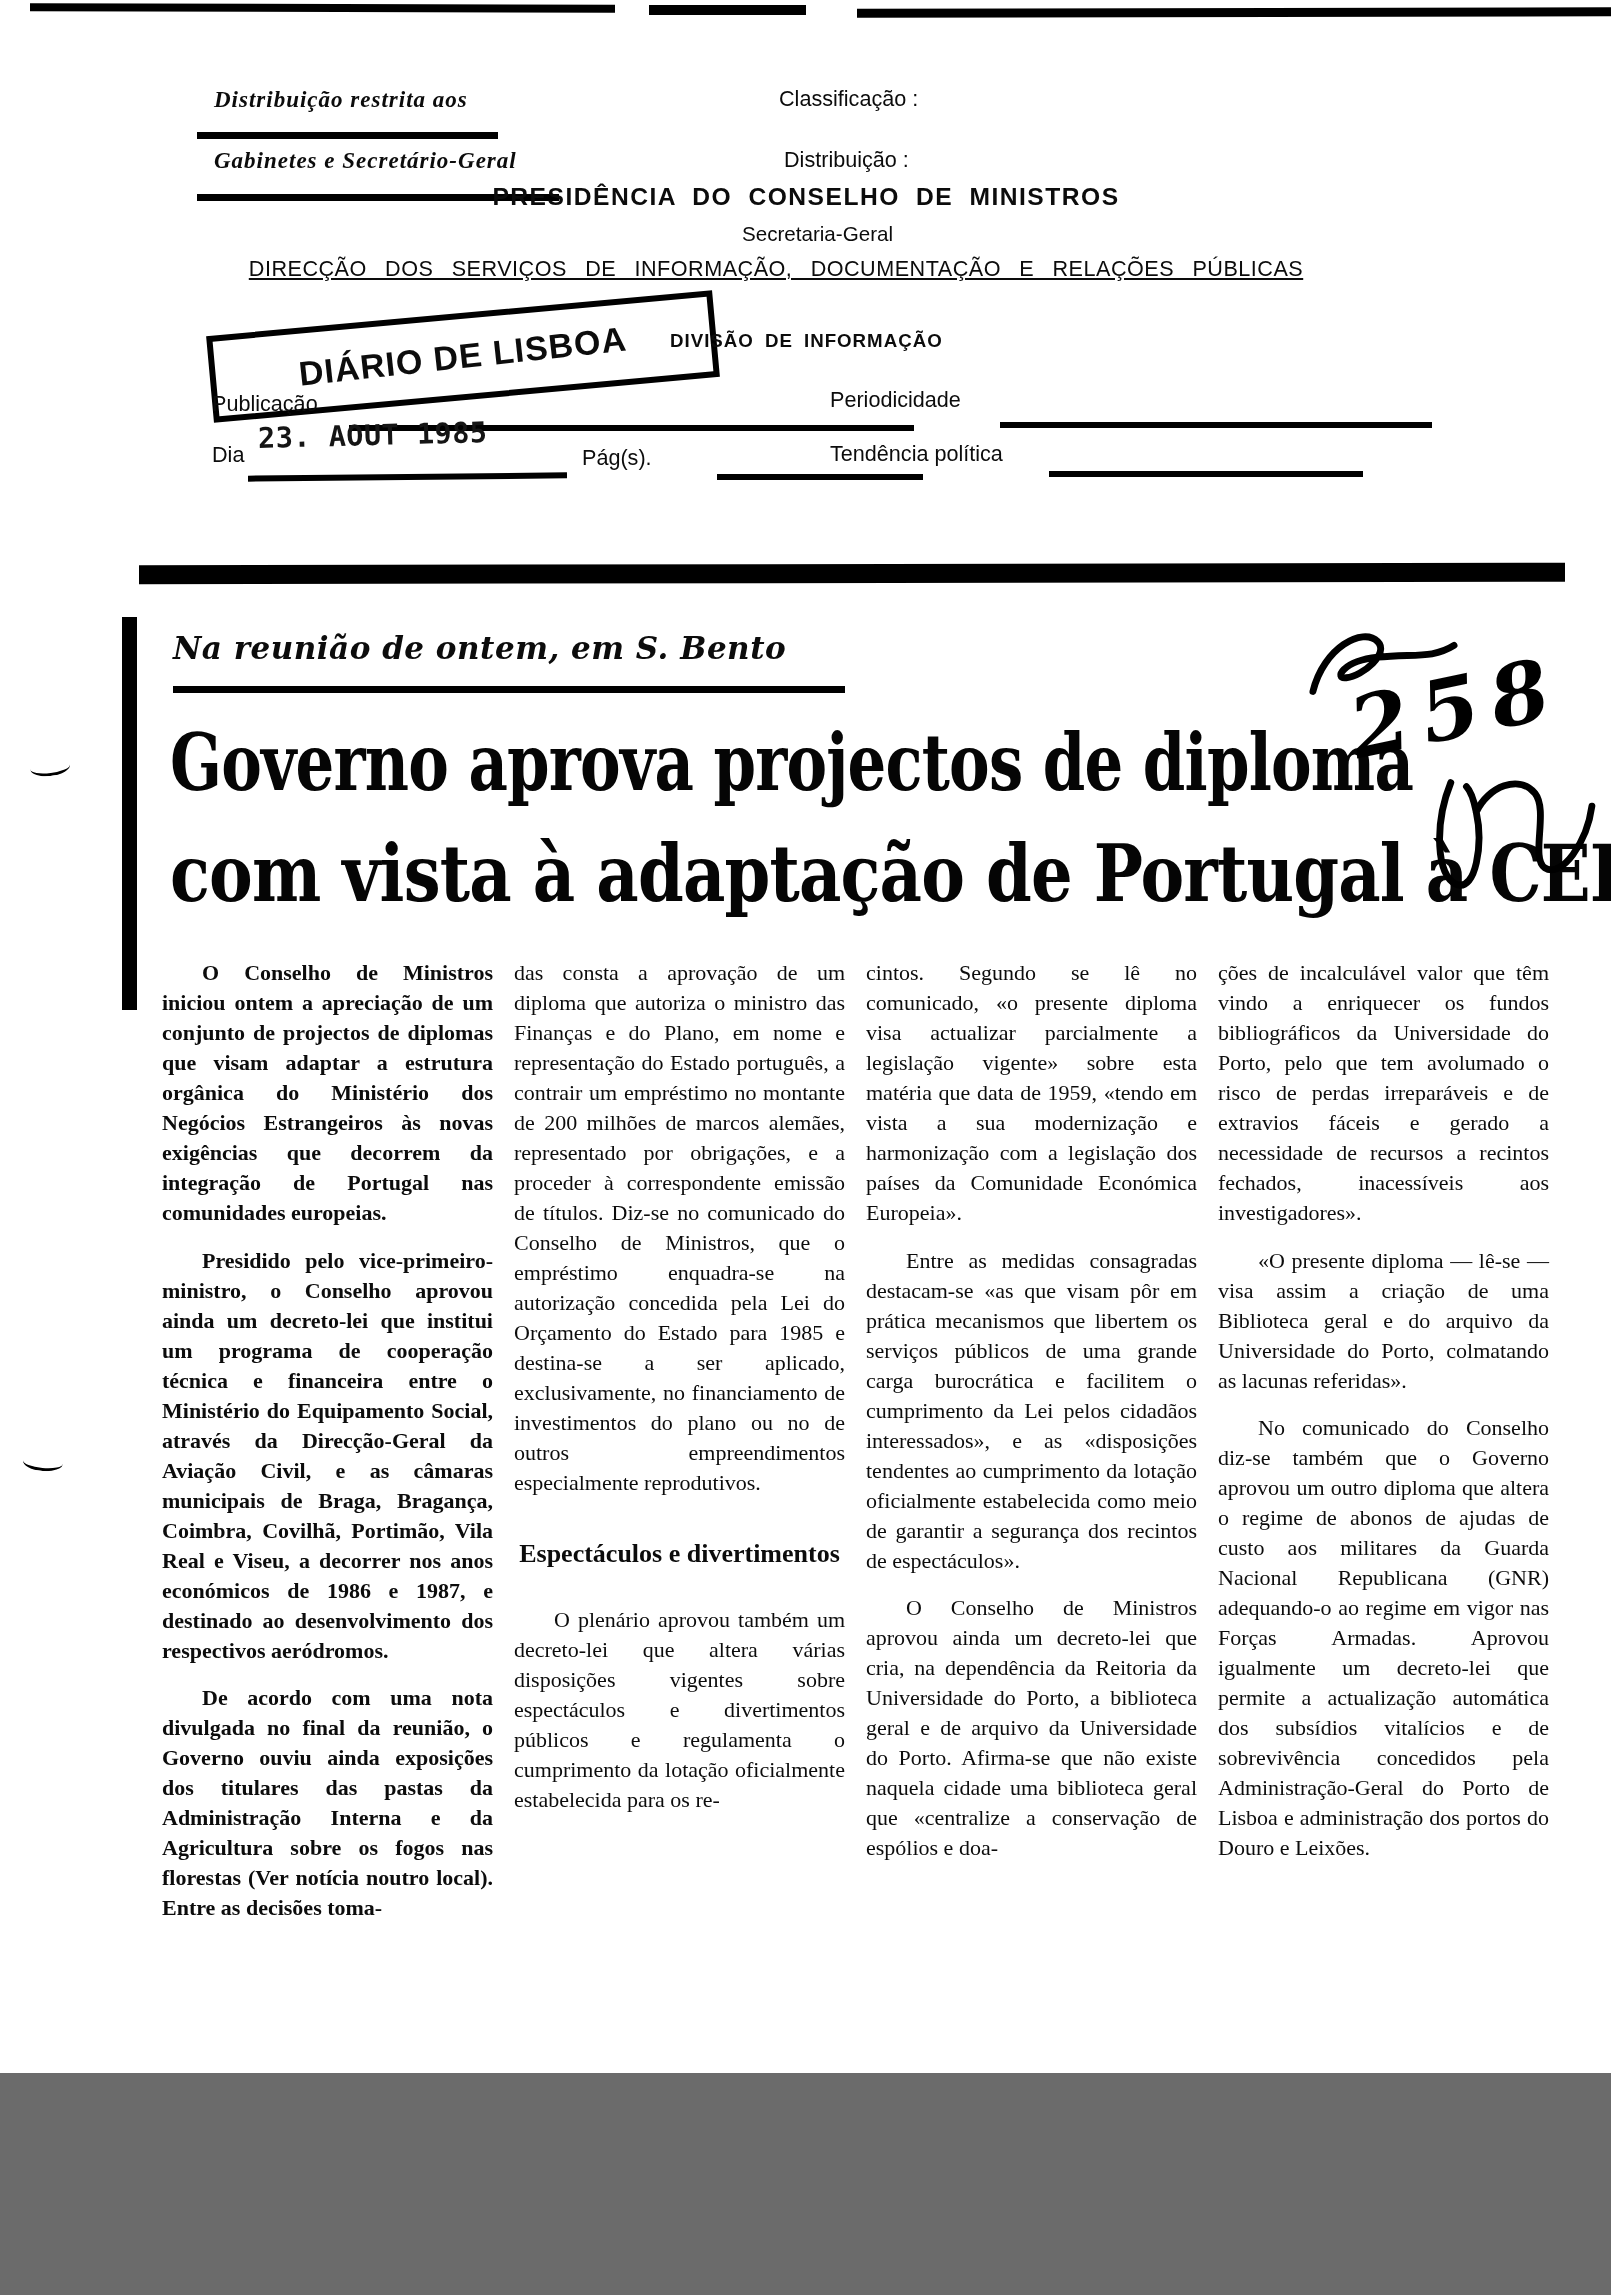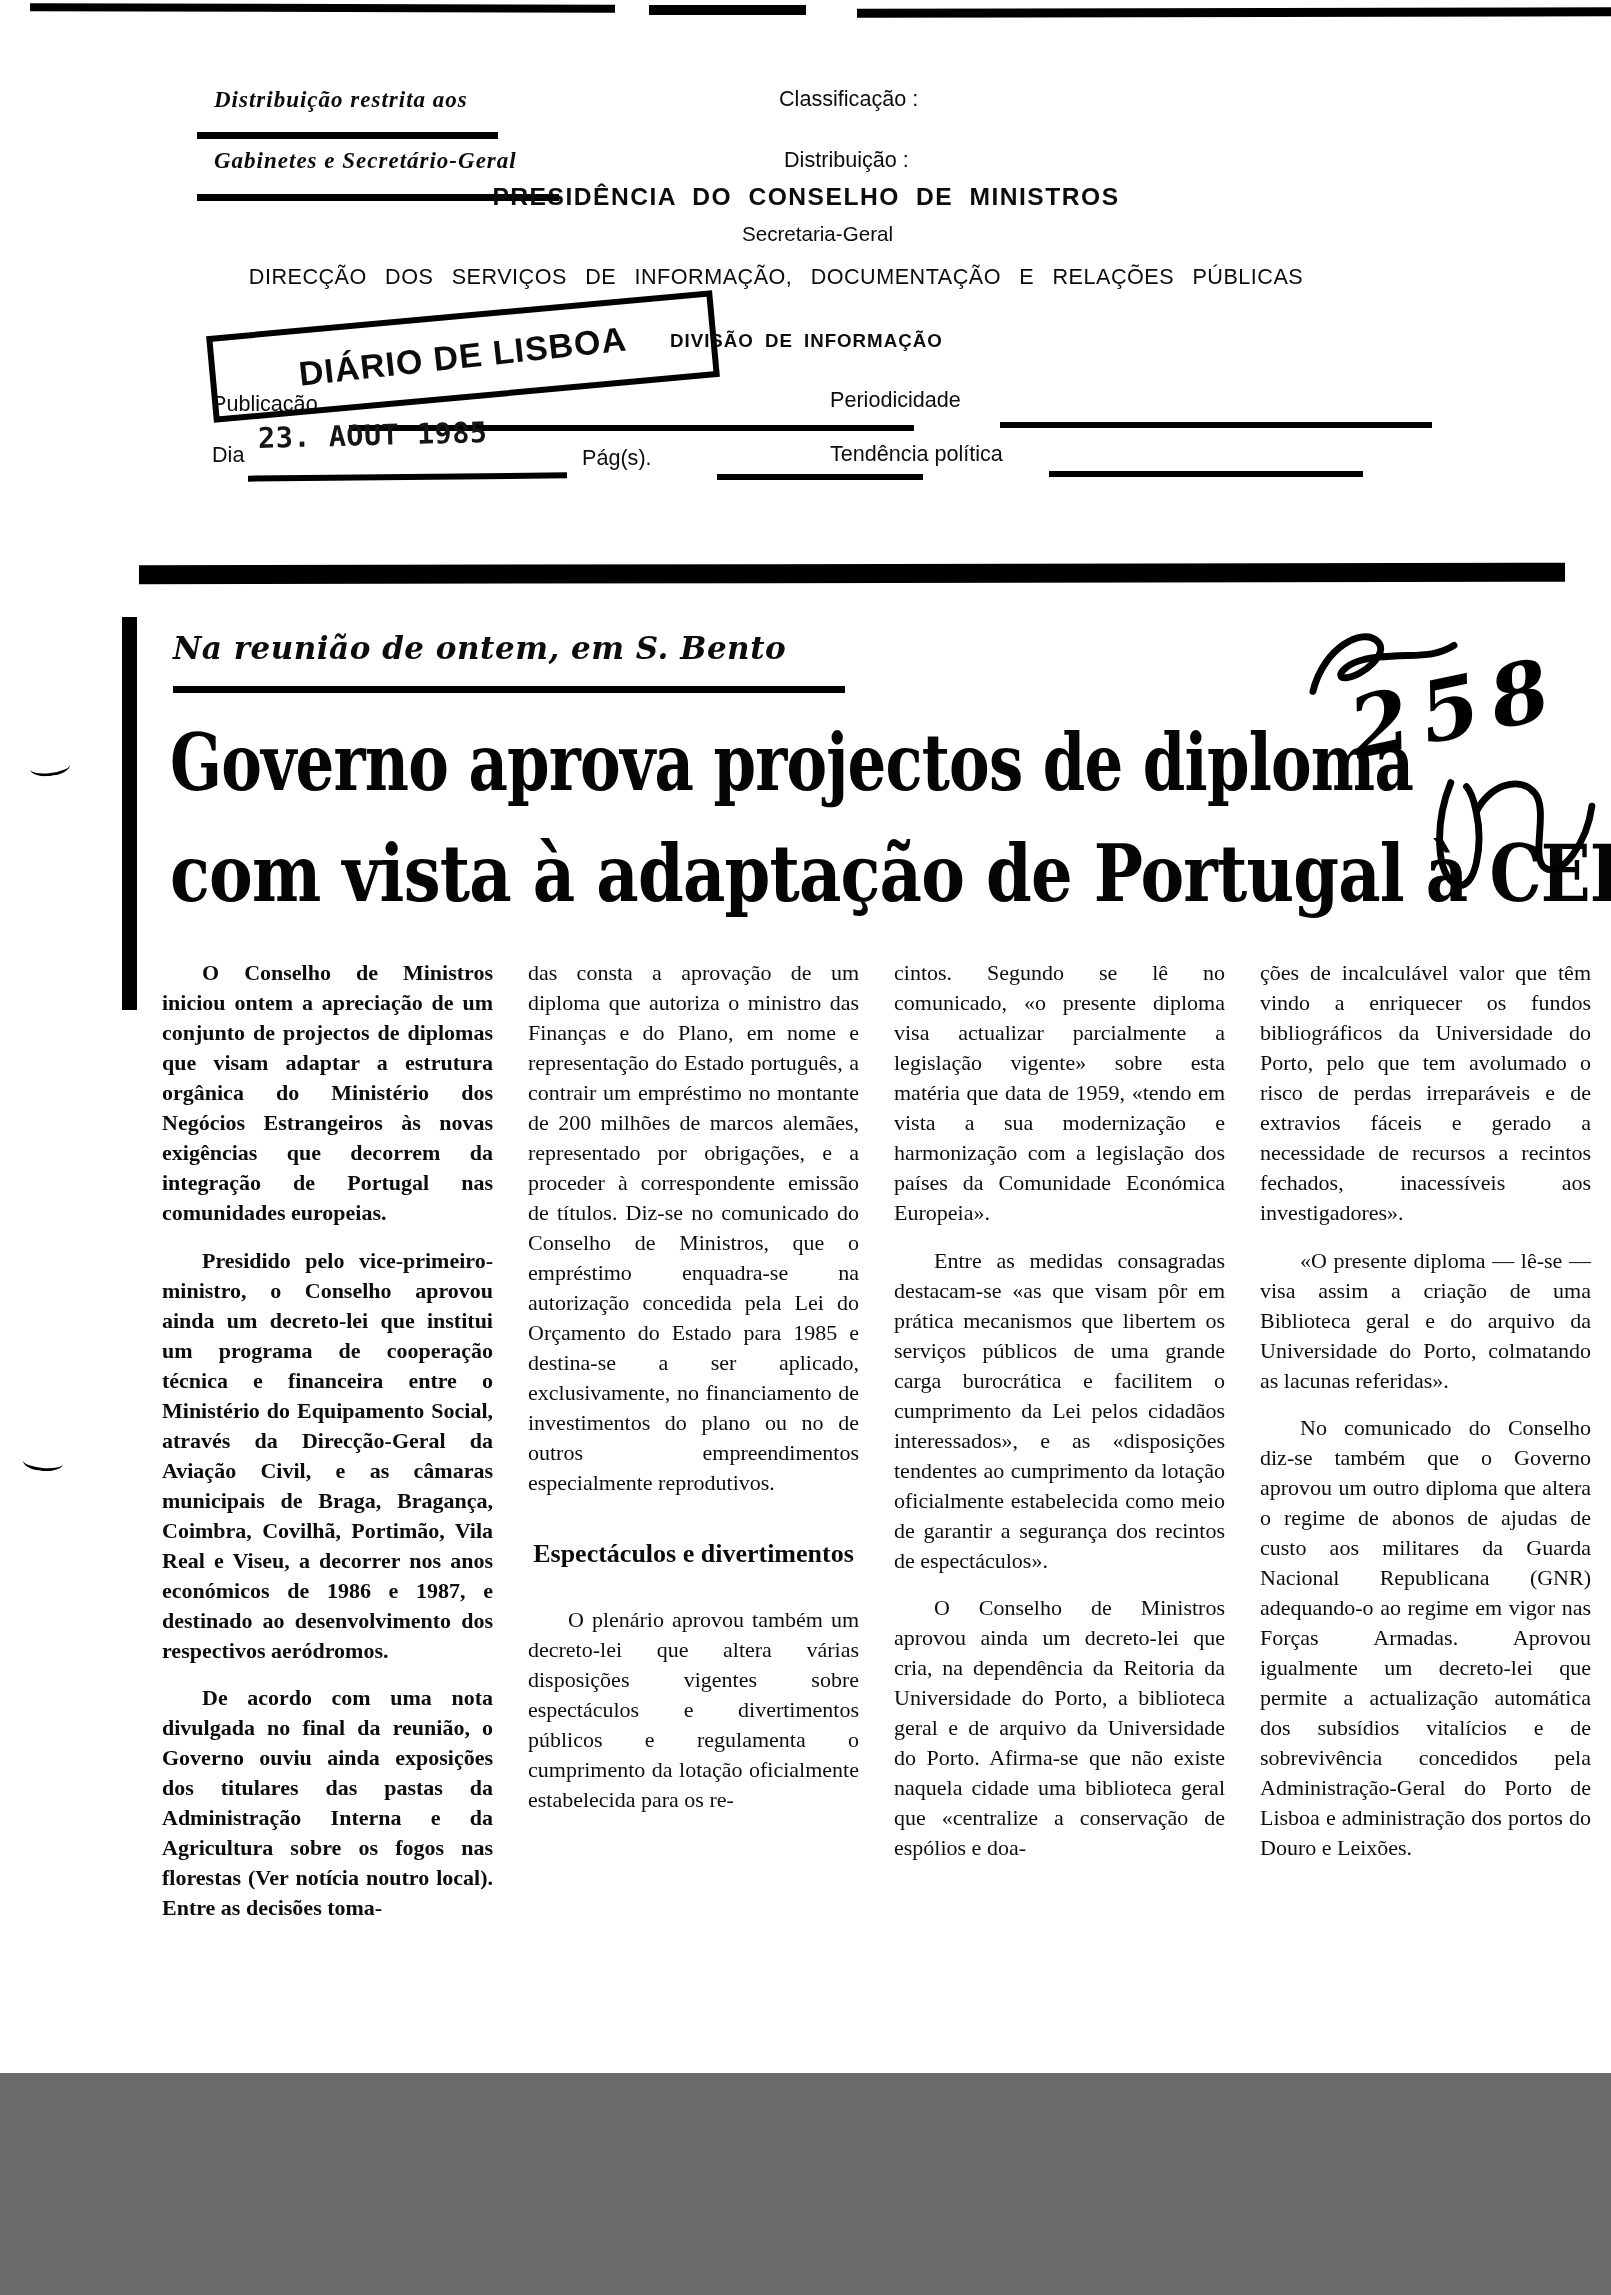--- a/index.html
+++ b/index.html
@@ -36,21 +36,21 @@
   .headline{position:absolute;left:170px;font-family:"DejaVu Serif",serif;font-weight:bold;
             font-size:78px;letter-spacing:-1px;white-space:nowrap;transform-origin:left top;
             color:#050505;}
   .hl1{top:717px;transform:scaleX(0.78);}
   .hl2{top:828px;transform:scaleX(0.84);}
   .hand-number{position:absolute;left:1349px;top:658px;font-family:"DejaVu Serif",serif;
                font-style:italic;font-weight:bold;font-size:84px;letter-spacing:12.8px;
                transform:rotate(-12deg);color:#000;}
   .squiggle{position:absolute;}
   
-  .cols{position:absolute;left:162px;top:958px;width:1408px;display:flex;gap:35px;}
+  .cols{position:absolute;left:162px;top:958px;width:1408px;display:flex;gap:21px;}
   .col{flex:0 0 331px;width:331px;font-size:22px;line-height:30px;text-align:justify;}
   .col p{margin:0 0 17.7px 0;text-indent:40px;}
   .col p.noindent{text-indent:0;}
   .col1{font-weight:bold;}
   .subhead{font-family:"Liberation Serif",serif;font-weight:bold;font-size:26px;
            line-height:30.5px;text-align:center;margin:41px 0 35px 0;}
   
   .mmark{position:absolute;width:40px;height:14.7px;border-bottom:3.9px solid #000;
          border-radius:0 0 55% 55%;}
   .dashline{position:absolute;left:580px;top:2283px;width:1032px;height:6.4px;
@@ -73,21 +73,21 @@
   <div class="abs form-label" style="left:779px;top:86px;">Classificação :</div>
 
   <div class="abs script-label" style="left:214px;top:148px;">Gabinetes e Secretário-Geral</div>
   <div class="uline" style="left:197px;top:194px;width:362px;height:7.4px;"></div>
 
   <div class="abs form-label" style="left:784px;top:147px;">Distribuição :</div>
 
   <div class="abs org-title" style="left:0;right:0;top:183px;">PRESIDÊNCIA DO CONSELHO DE MINISTROS</div>
   <div class="abs org-sub" style="left:0;right:4px;top:222px;padding-left:27px;">Secretaria-Geral</div>
 
-  <div class="abs dir-line" style="left:88px;width:1376px;top:264px;">DIRECÇÃO DOS SERVIÇOS DE INFORMAÇÃO, DOCUMENTAÇÃO E RELAÇÕES PÚBLICAS</div>
+  <div class="abs dir-line" style="left:88px;width:1376px;top:256px;text-decoration:underline;">DIRECÇÃO DOS SERVIÇOS DE INFORMAÇÃO, DOCUMENTAÇÃO E RELAÇÕES PÚBLICAS</div>
 
   <div class="stamp">
     <span class="stamp-text">DIÁRIO DE LISBOA</span>
   </div>
 
   <div class="abs div-line" style="left:670px;top:330px;">DIVISÃO DE INFORMAÇÃO</div>
 
   <div class="abs form-label" style="left:212px;top:391px;">Publicação</div>
   <div class="uline" style="left:349px;top:425px;width:565px;"></div>
 

